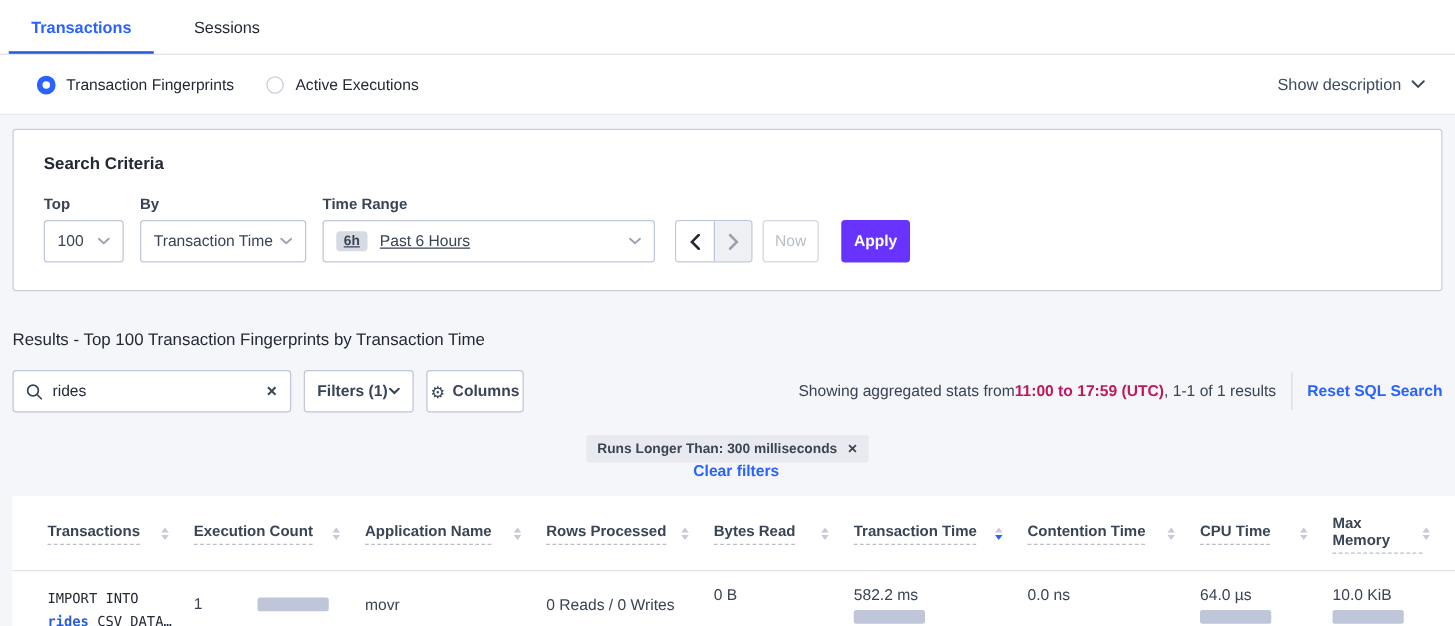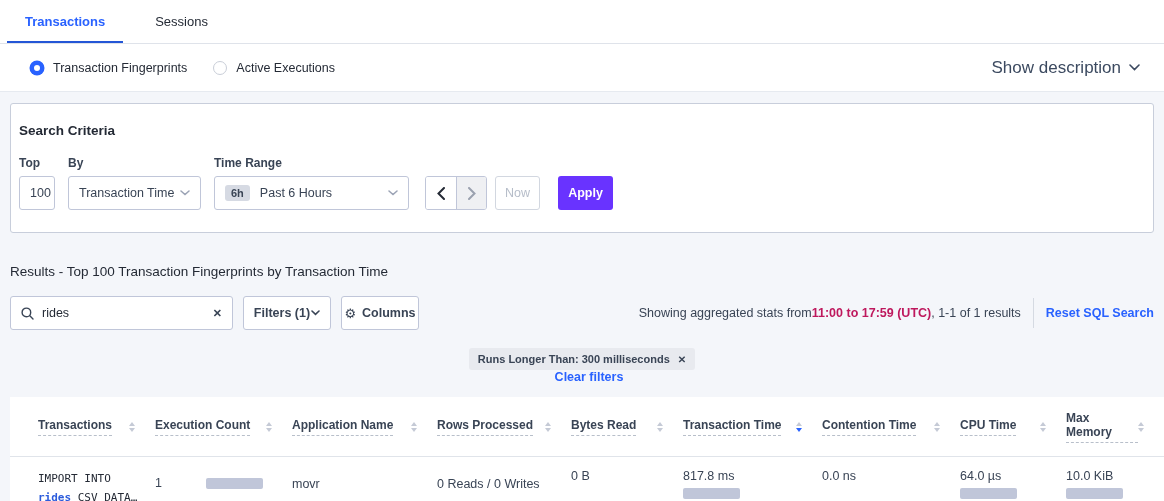--- a/index.html
+++ b/index.html
@@ -16,32 +16,32 @@
   .tab:first-child { margin-left:7px; }
   .tab + .tab { margin-left:14px; }
   .tab.active { color:#2962ff; font-weight:700; border-bottom-color:#2456d6; }
   
   .radiorow { background:#fff; height:48px; display:flex; align-items:center; padding:0 24px 0 30px; border-bottom:1px solid #e6eaf0; }
   .radio-opt { display:flex; align-items:center; margin-right:26px; cursor:pointer;justify-content:space-between; }
   .radio-circle { width:14px; height:14px; border-radius:50%; margin-right:9px; }
   .radio-circle.on { border:4px solid #2962ff; background:#fff; box-shadow:0 0 0 0.5px #2962ff; }
   .radio-circle.off { border:1px solid #c9ced8; background:#fff; }
   .radio-label { font-size:12.5px; color:#242a35; }
-  .show-desc { margin-left:auto; display:flex; align-items:center; gap:8px; color:#3c4a60; font-size:17px; cursor:pointer; }
-  
-  .panel { background:#fff; border:1px solid #c8cedb; border-radius:3px; margin:11px 10px 0; padding:19px 8px 22px; }
+  .show-desc { margin-left:auto; display:flex; align-items:center; gap:8px; color:#3c4a60; font-size:13px; cursor:pointer; }
+  
+  .panel { background:#fff; border:1px solid #c8cedb; border-radius:3px; margin:11px 10px 0; padding:19px 24px 22px; }
   .panel-title { font-size:13.5px; font-weight:700; color:#242a35; }
   .controls { display:flex; align-items:flex-end; margin-top:18px; }
   .ctl-group { display:flex; flex-direction:column; }
   .ctl-label { font-size:12px; font-weight:700; color:#394455; margin-bottom:6px; }
   .select { height:34px; border:1px solid #c0c6d9; border-radius:3px; background:#fff; display:flex; align-items:center; padding:0 10px; cursor:pointer; color:#394455; font-size:12.5px; }
   .select .chev { margin-left:auto; }
-  .sel-top { width:36px; margin-right:13px;text-align:center; }
+  .sel-top { width:64px; margin-right:13px;text-align:center; }
   .sel-by  { width:133px; margin-right:13px; }
-  .sel-time{ width:195px; }
+  .sel-time{ width:266px;text-decoration:underline; }
   .time-badge { background:#d6dae3; color:#394455; font-weight:700; font-size:11px; border-radius:3px; padding:2px 6px; margin-right:10px; }
   .navgroup { display:flex; margin-left:16px; border:1px solid #c0c6d9; border-radius:3px; overflow:hidden; height:34px; }
   .navbtn { width:30px; display:flex; align-items:center; justify-content:center; background:#fff; cursor:pointer; }
   .navbtn.disabled { background:#eff0f3; border-left:1px solid #c0c6d9; cursor:default; }
   .now-btn { margin-left:8px; height:34px; width:45px; border:1px solid #d2d7e0; border-radius:3px; background:#fff; color:#b6bdc9; font-size:12.5px; display:flex; align-items:center; justify-content:center; cursor:default; }
   .apply-btn { margin-left:18px; height:34px; width:55px; border:none; border-radius:3px; background:#6933ff; color:#fff; font-weight:700; font-size:12.5px; display:flex; align-items:center; justify-content:center; cursor:pointer; }
   
   .results-title { margin:31px 10px 0; font-size:13.5px; font-weight:400; color:#242a35; }
   .toolsrow { display:flex; align-items:center; margin:17px 10px 0; }
   .searchbox { width:223px; height:34px; border:1px solid #c0c6d9; border-radius:3px; background:#fff; display:flex; align-items:center; padding:0 10px; }
@@ -265,21 +265,21 @@
     <div class="td">
       <div class="exec-cell">
         <span>1</span>
         <span class="bar bar-inline"></span>
       </div>
     </div>
     <div class="td" style="padding-top:8px;"><span>movr</span></div>
     <div class="td" style="padding-top:8px;"><span>0 Reads / 0 Writes</span></div>
     <div class="td"><span>0 B</span></div>
     <div class="td">
-      <div>817.8 ms</div>
+      <div>582.2 ms</div>
       <div class="bar bar-below"></div>
     </div>
     <div class="td"><span>0.0 ns</span></div>
     <div class="td">
       <div>64.0 µs</div>
       <div class="bar bar-below"></div>
     </div>
     <div class="td">
       <div>10.0 KiB</div>
       <div class="bar bar-below"></div>

